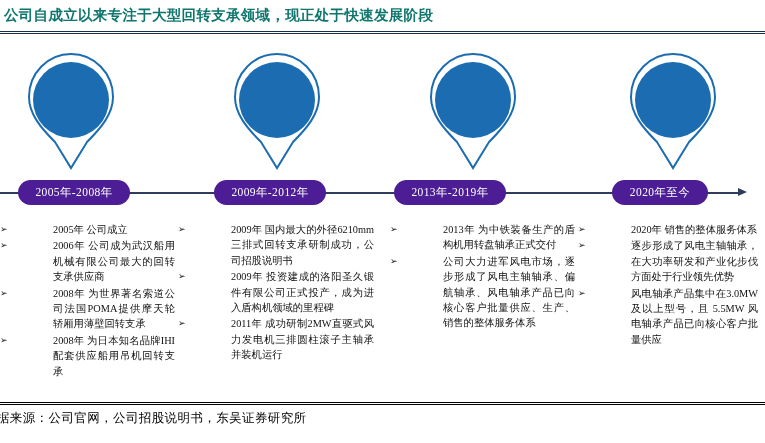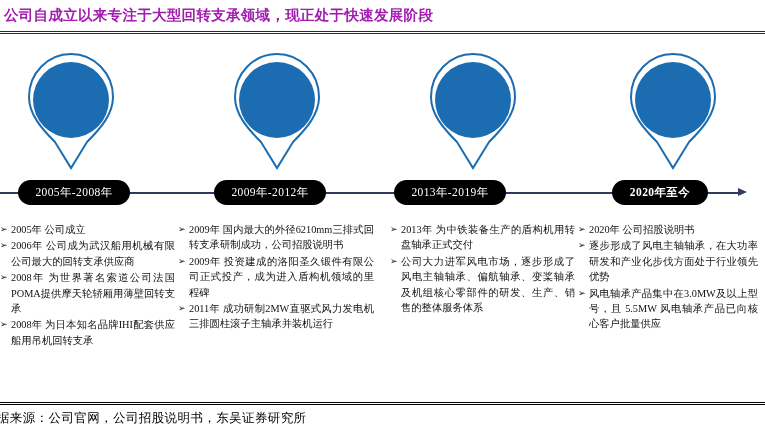--- a/index.html
+++ b/index.html
@@ -5,21 +5,21 @@
   html,body{margin:0;padding:0;}
   body{
     width:765px;height:443px;
     background:#ffffff;
     font-family:"Liberation Serif","DejaVu Serif",serif;
     position:relative;overflow:hidden;
   }
   
   #title{
     position:absolute;left:4px;top:6px;
-    font-size:14.5px;font-weight:bold;color:#a21caf;
+    font-size:14.5px;font-weight:bold;color:#0f766e;
     letter-spacing:.3px;white-space:nowrap;
   }
   #header-rule{
     position:absolute;left:0;top:31px;width:765px;height:3px;
     border-top:1.5px solid #16304f;border-bottom:1px solid #16304f;
     box-sizing:border-box;
   }
   
   #axis{
     position:absolute;left:0;top:192px;width:740px;height:2px;
@@ -46,36 +46,36 @@
     flex-direction:column;
   }
   .pin-label{
     color:#ffffff;font-size:11.5px;font-weight:bold;
     line-height:16px;text-align:center;letter-spacing:.5px;
     white-space:pre-line;
   }
   
   .date-pill{
     position:absolute;top:180px;height:25px;
-    background:#000000;border-radius:13px;
+    background:#4c1d95;border-radius:13px;
     display:flex;align-items:center;justify-content:center;
     color:#ffffff;font-size:11.5px;letter-spacing:.4px;
     white-space:nowrap;
   }
   
   .col{
     position:absolute;top:222px;
     font-size:10.3px;line-height:15.4px;color:#111111;
   }
   .bullet-row{display:flex;margin-bottom:1px;}
   .bullet-mark{
     flex:0 0 auto;width:11px;
     color:#111;font-size:9px;line-height:15.4px;
   }
-  .bullet-text{flex:1 1 auto;text-align:justify;}
+  .bullet-text{flex:1 1 auto;text-align:justify;margin-left:42px;}
   
   #footer-rule{
     position:absolute;left:0;top:402px;width:765px;height:3px;
     border-top:1.5px solid #000;border-bottom:1px solid #000;
     box-sizing:border-box;
   }
   #source{
     position:absolute;left:-16px;top:410px;
     font-size:12.5px;color:#000;white-space:nowrap;letter-spacing:.4px;
   }
@@ -149,36 +149,36 @@
       </div>
     </div>
     <div class="date-pill" style="left: 394px; width: 112px;">2013年-2019年</div>
     <div class="col" style="left: 390px; width: 185px;">
       <div class="bullet-row">
         <span class="bullet-mark">➢</span>
         <span class="bullet-text">2013年 为中铁装备生产的盾构机用转盘轴承正式交付</span>
       </div>
       <div class="bullet-row">
         <span class="bullet-mark">➢</span>
-        <span class="bullet-text">公司大力进军风电市场，逐步形成了风电主轴轴承、偏航轴承、变桨轴承及机组核心零部件的研发、生产、销售的整体服务体系</span>
+        <span class="bullet-text">公司大力进军风电市场，逐步形成了风电主轴轴承、偏航轴承、风电轴承产品已向核心客户批量供应、生产、销售的整体服务体系</span>
       </div>
     </div>
     <div class="pin" style="left: 609px;">
       <svg class="pin-outline" viewBox="0 0 96 118">
         <path d="M48 2 C25 2 6 21 6 45 C6 62 18 76 32 90 L48 116 L64 90 C78 76 90 62 90 45 C90 21 71 2 48 2 Z" fill="none" stroke="#1B6CB0" stroke-width="2"></path>
       </svg>
       <div class="pin-circle">
         <div class="pin-label"></div>
       </div>
     </div>
-    <div class="date-pill" style="left: 612px; width: 96px; font-weight: bold;">2020年至今</div>
+    <div class="date-pill" style="left: 612px; width: 96px;">2020年至今</div>
     <div class="col" style="left: 578px; width: 180px;">
       <div class="bullet-row">
         <span class="bullet-mark">➢</span>
-        <span class="bullet-text">2020年 公司招股说明书</span>
+        <span class="bullet-text">2020年 销售的整体服务体系</span>
       </div>
       <div class="bullet-row">
         <span class="bullet-mark">➢</span>
         <span class="bullet-text">逐步形成了风电主轴轴承，在大功率研发和产业化步伐方面处于行业领先优势</span>
       </div>
       <div class="bullet-row">
         <span class="bullet-mark">➢</span>
         <span class="bullet-text">风电轴承产品集中在3.0MW及以上型号，且 5.5MW 风电轴承产品已向核心客户批量供应</span>
       </div>
     </div>

